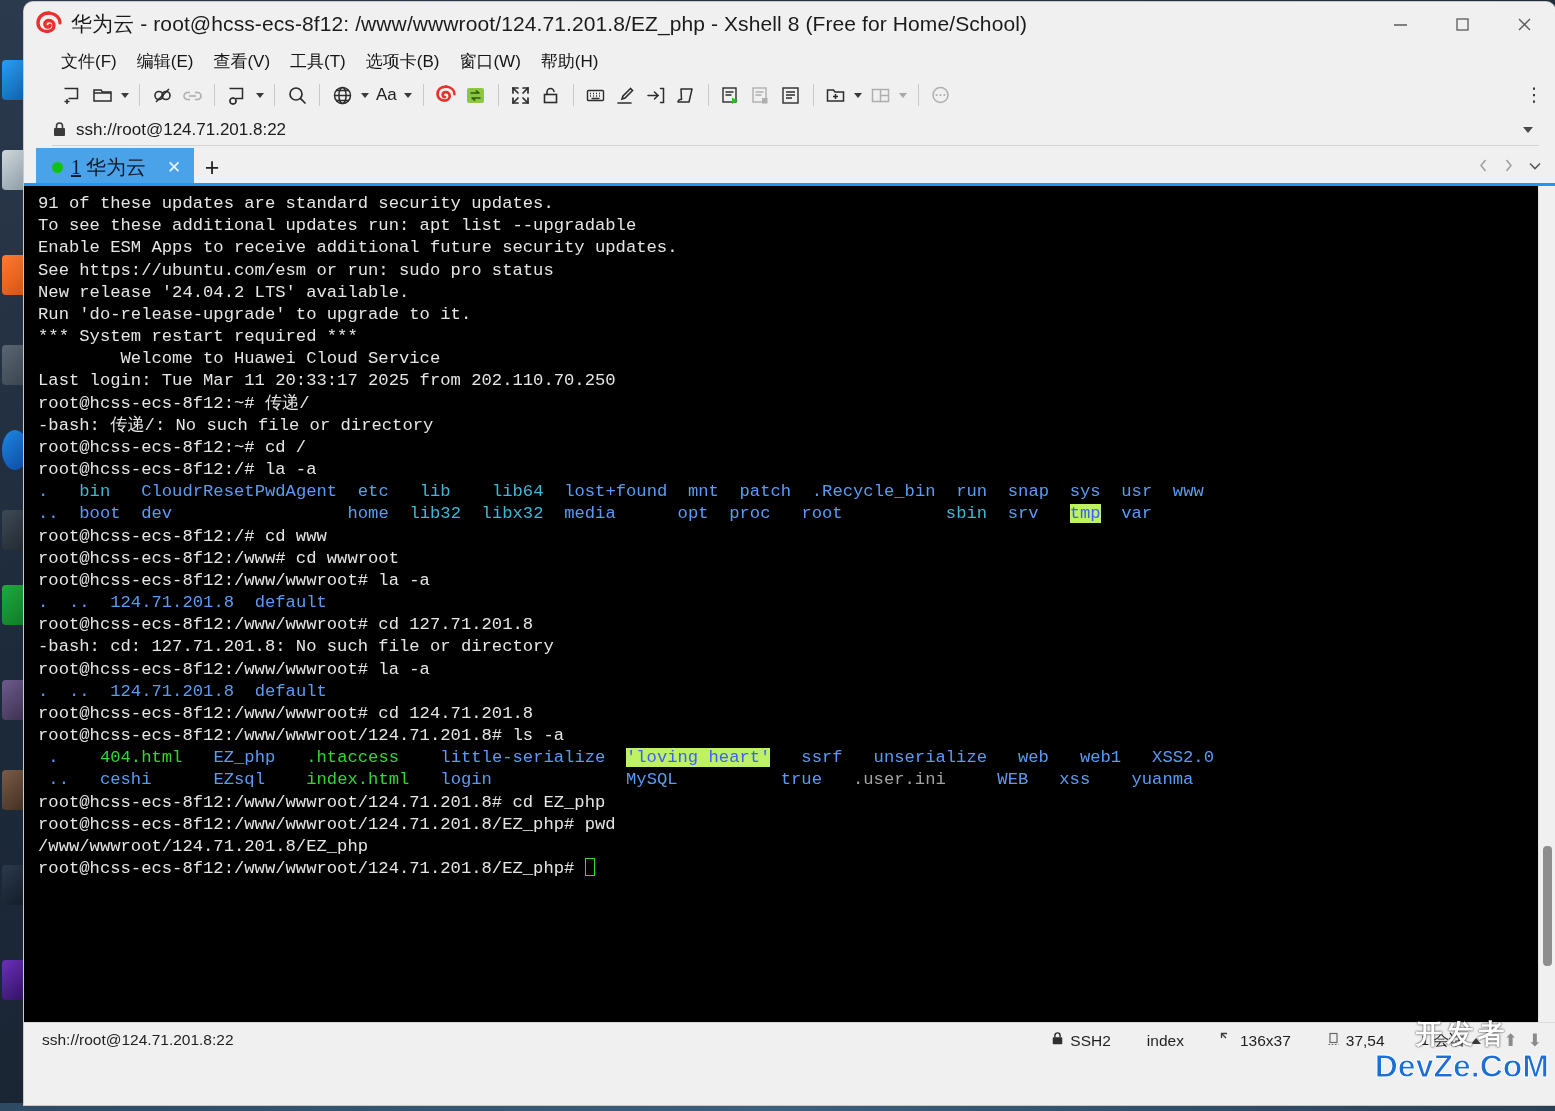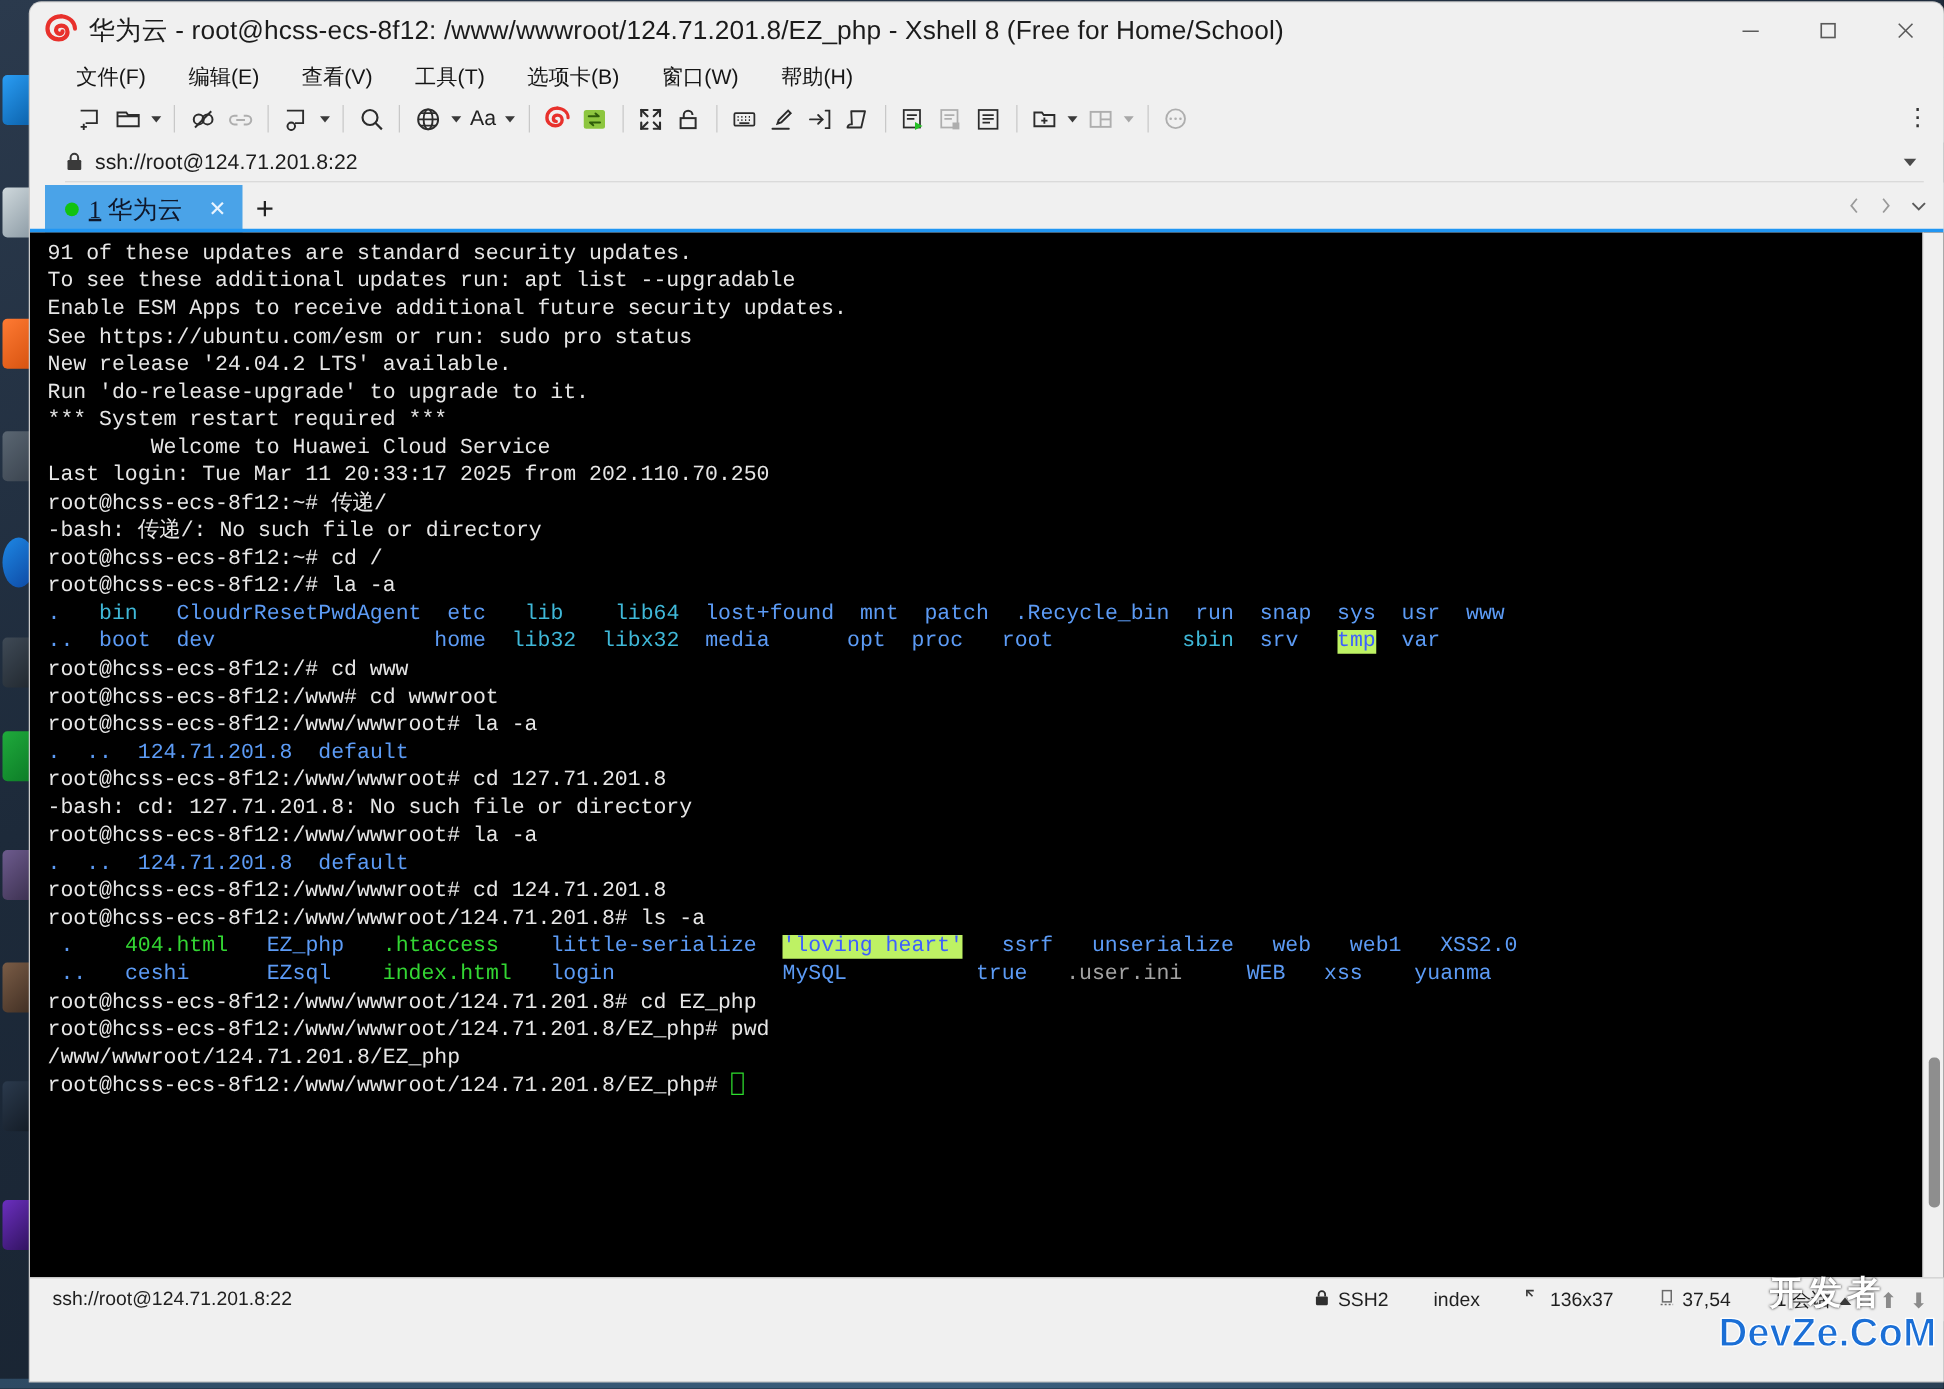--- a/index.html
+++ b/index.html
@@ -51,21 +51,21 @@
     font-size: 21px; color: #1b1b1b; white-space: nowrap;
     letter-spacing: .1px;
   }
   #wincontrols { position: absolute; right: 0; top: 0; display: flex; height: 44px; }
   .wc { width: 62px; height: 44px; display: flex; align-items: center; justify-content: center; }
   .wc svg { stroke: #5a5a5a; }
 
   
   #menubar {
     height: 30px; display: flex; align-items: center;
-    padding-left: 28px; gap: 16px;
+    padding-left: 28px; gap: 2px;
     background: #f0f0f0;
   }
   .menu-item {
     font-size: 17px; color: #151515; padding: 2px 9px;
     white-space: nowrap;
   }
 
   
   #toolbar {
     height: 38px; display: flex; align-items: center;

